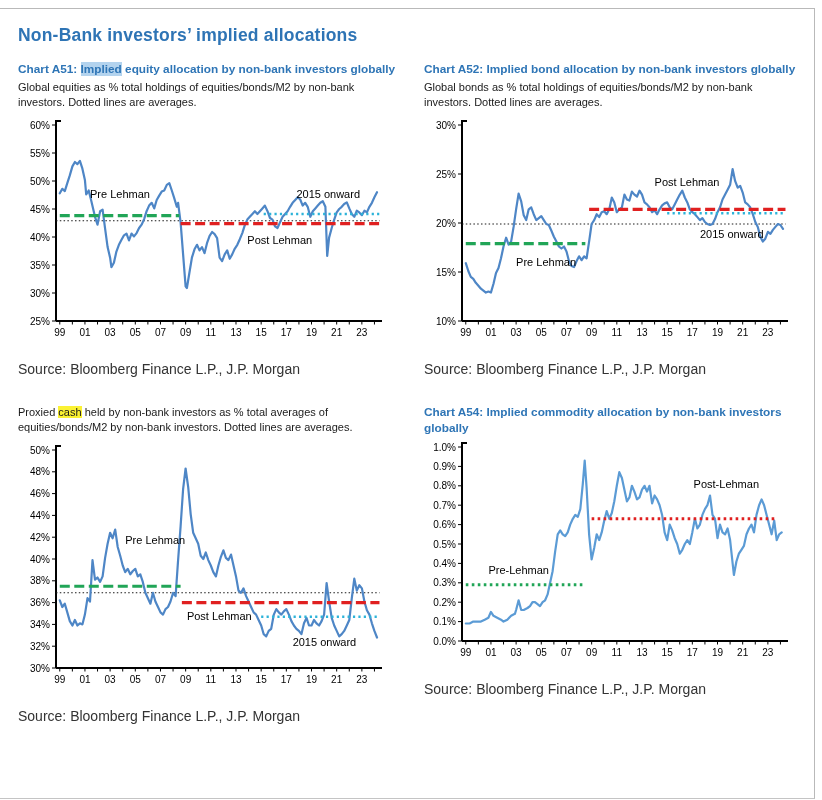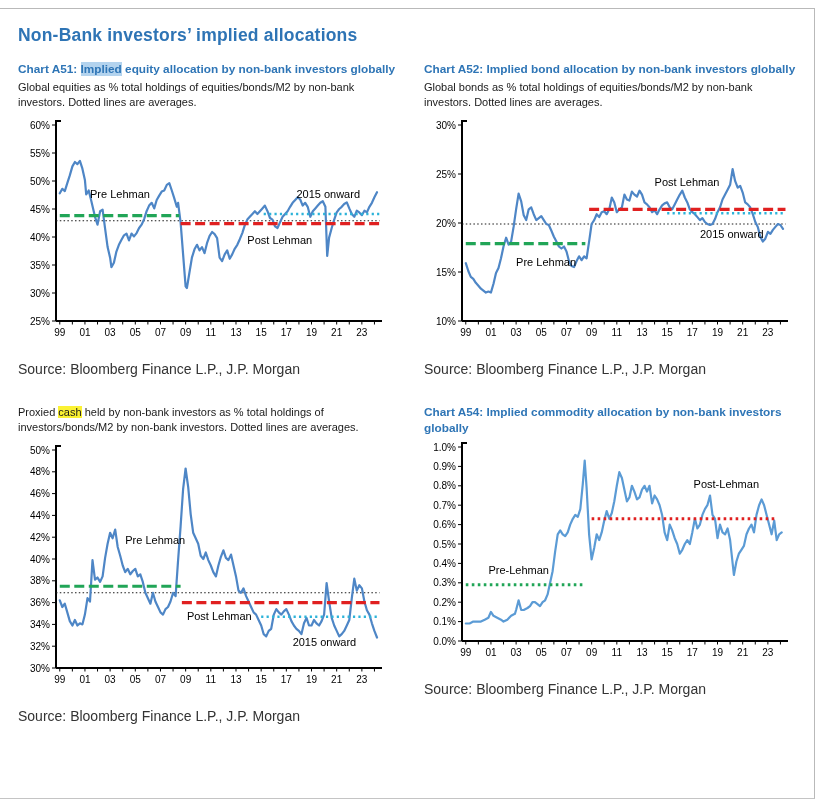--- a/index.html
+++ b/index.html
@@ -161,21 +161,21 @@
           <line x1="165.12741312741264" y1="92.28000000000002" x2="361.4826254826278" y2="92.28000000000002" stroke="#e02020" stroke-width="3.2" stroke-dasharray="10 4.5"></line>
           <line x1="243.16602316602365" y1="96.2" x2="361.4826254826278" y2="96.2" stroke="#2cb3d9" stroke-width="2.4" stroke-dasharray="2.2 3.2"></line>
           <text x="92.12355212355183" y="149.12" font-size="11" fill="#21a557">Pre Lehman</text>
           <text x="230.57915057915102" y="68.75999999999999" font-size="11" fill="#e02020">Post Lehman</text>
           <text x="275.8918918918914" y="120.69999999999999" font-size="11" fill="#2cb3d9">2015 onward</text>
         </svg>
       <p class="chart-source">Source: Bloomberg Finance L.P., J.P. Morgan</p>
     </section>
 
     <section class="chart-block">
-      <p class="chart-subtitle"><span>Proxied </span><span class="hl-yellow">cash</span><span> held by non-bank investors as % total holdings of investors/bonds/M2 by non-bank investors. Dotted lines are averages.</span></p>
+      <p class="chart-subtitle"><span>Proxied </span><span class="hl-yellow">cash</span><span> held by non-bank investors as % total averages of equities/bonds/M2 by non-bank investors. Dotted lines are averages.</span></p>
       <svg class="chart-svg" width="374" height="252">
           <path d="M 38 226 L 38 4 L 43 4" stroke="#000" stroke-width="2" fill="none"></path>
           <line x1="38" y1="226" x2="364" y2="226" stroke="#000" stroke-width="2"></line>
           <line x1="34" y1="226" x2="38" y2="226" stroke="#000" stroke-width="1"></line>
           <text x="32" y="229.5" text-anchor="end" font-size="10">30%</text>
           <line x1="34" y1="204.20000000000002" x2="38" y2="204.20000000000002" stroke="#000" stroke-width="1"></line>
           <text x="32" y="207.70000000000002" text-anchor="end" font-size="10">32%</text>
           <line x1="34" y1="182.4" x2="38" y2="182.4" stroke="#000" stroke-width="1"></line>
           <text x="32" y="185.9" text-anchor="end" font-size="10">34%</text>
           <line x1="34" y1="160.6" x2="38" y2="160.6" stroke="#000" stroke-width="1"></line>

